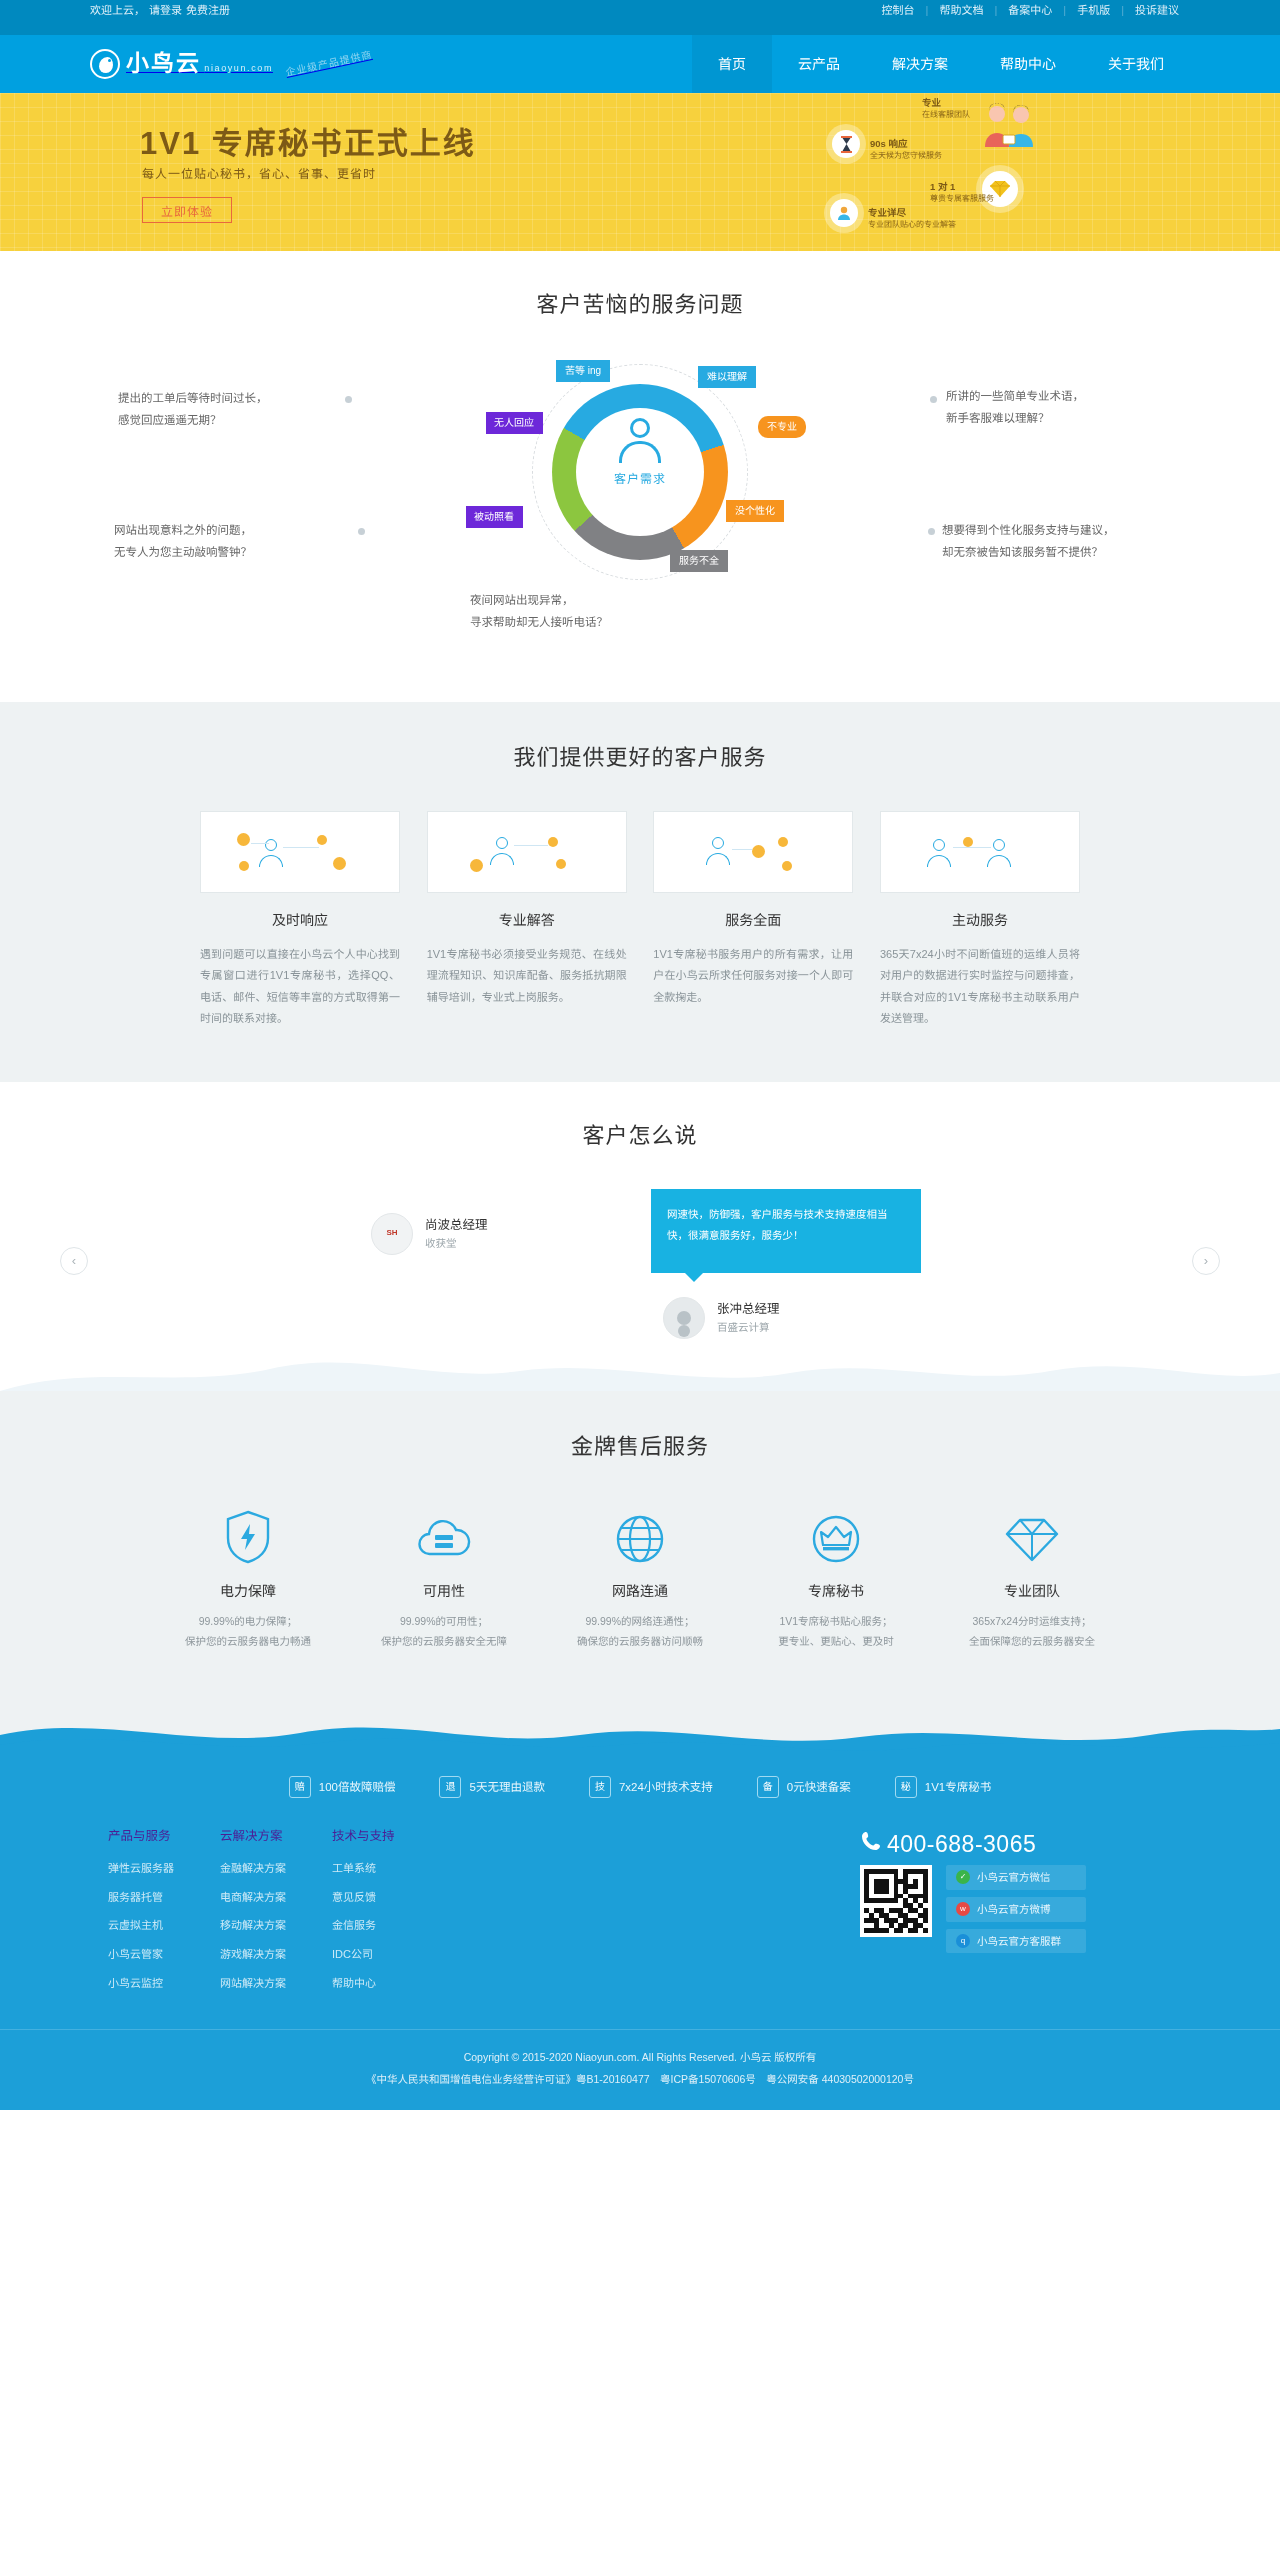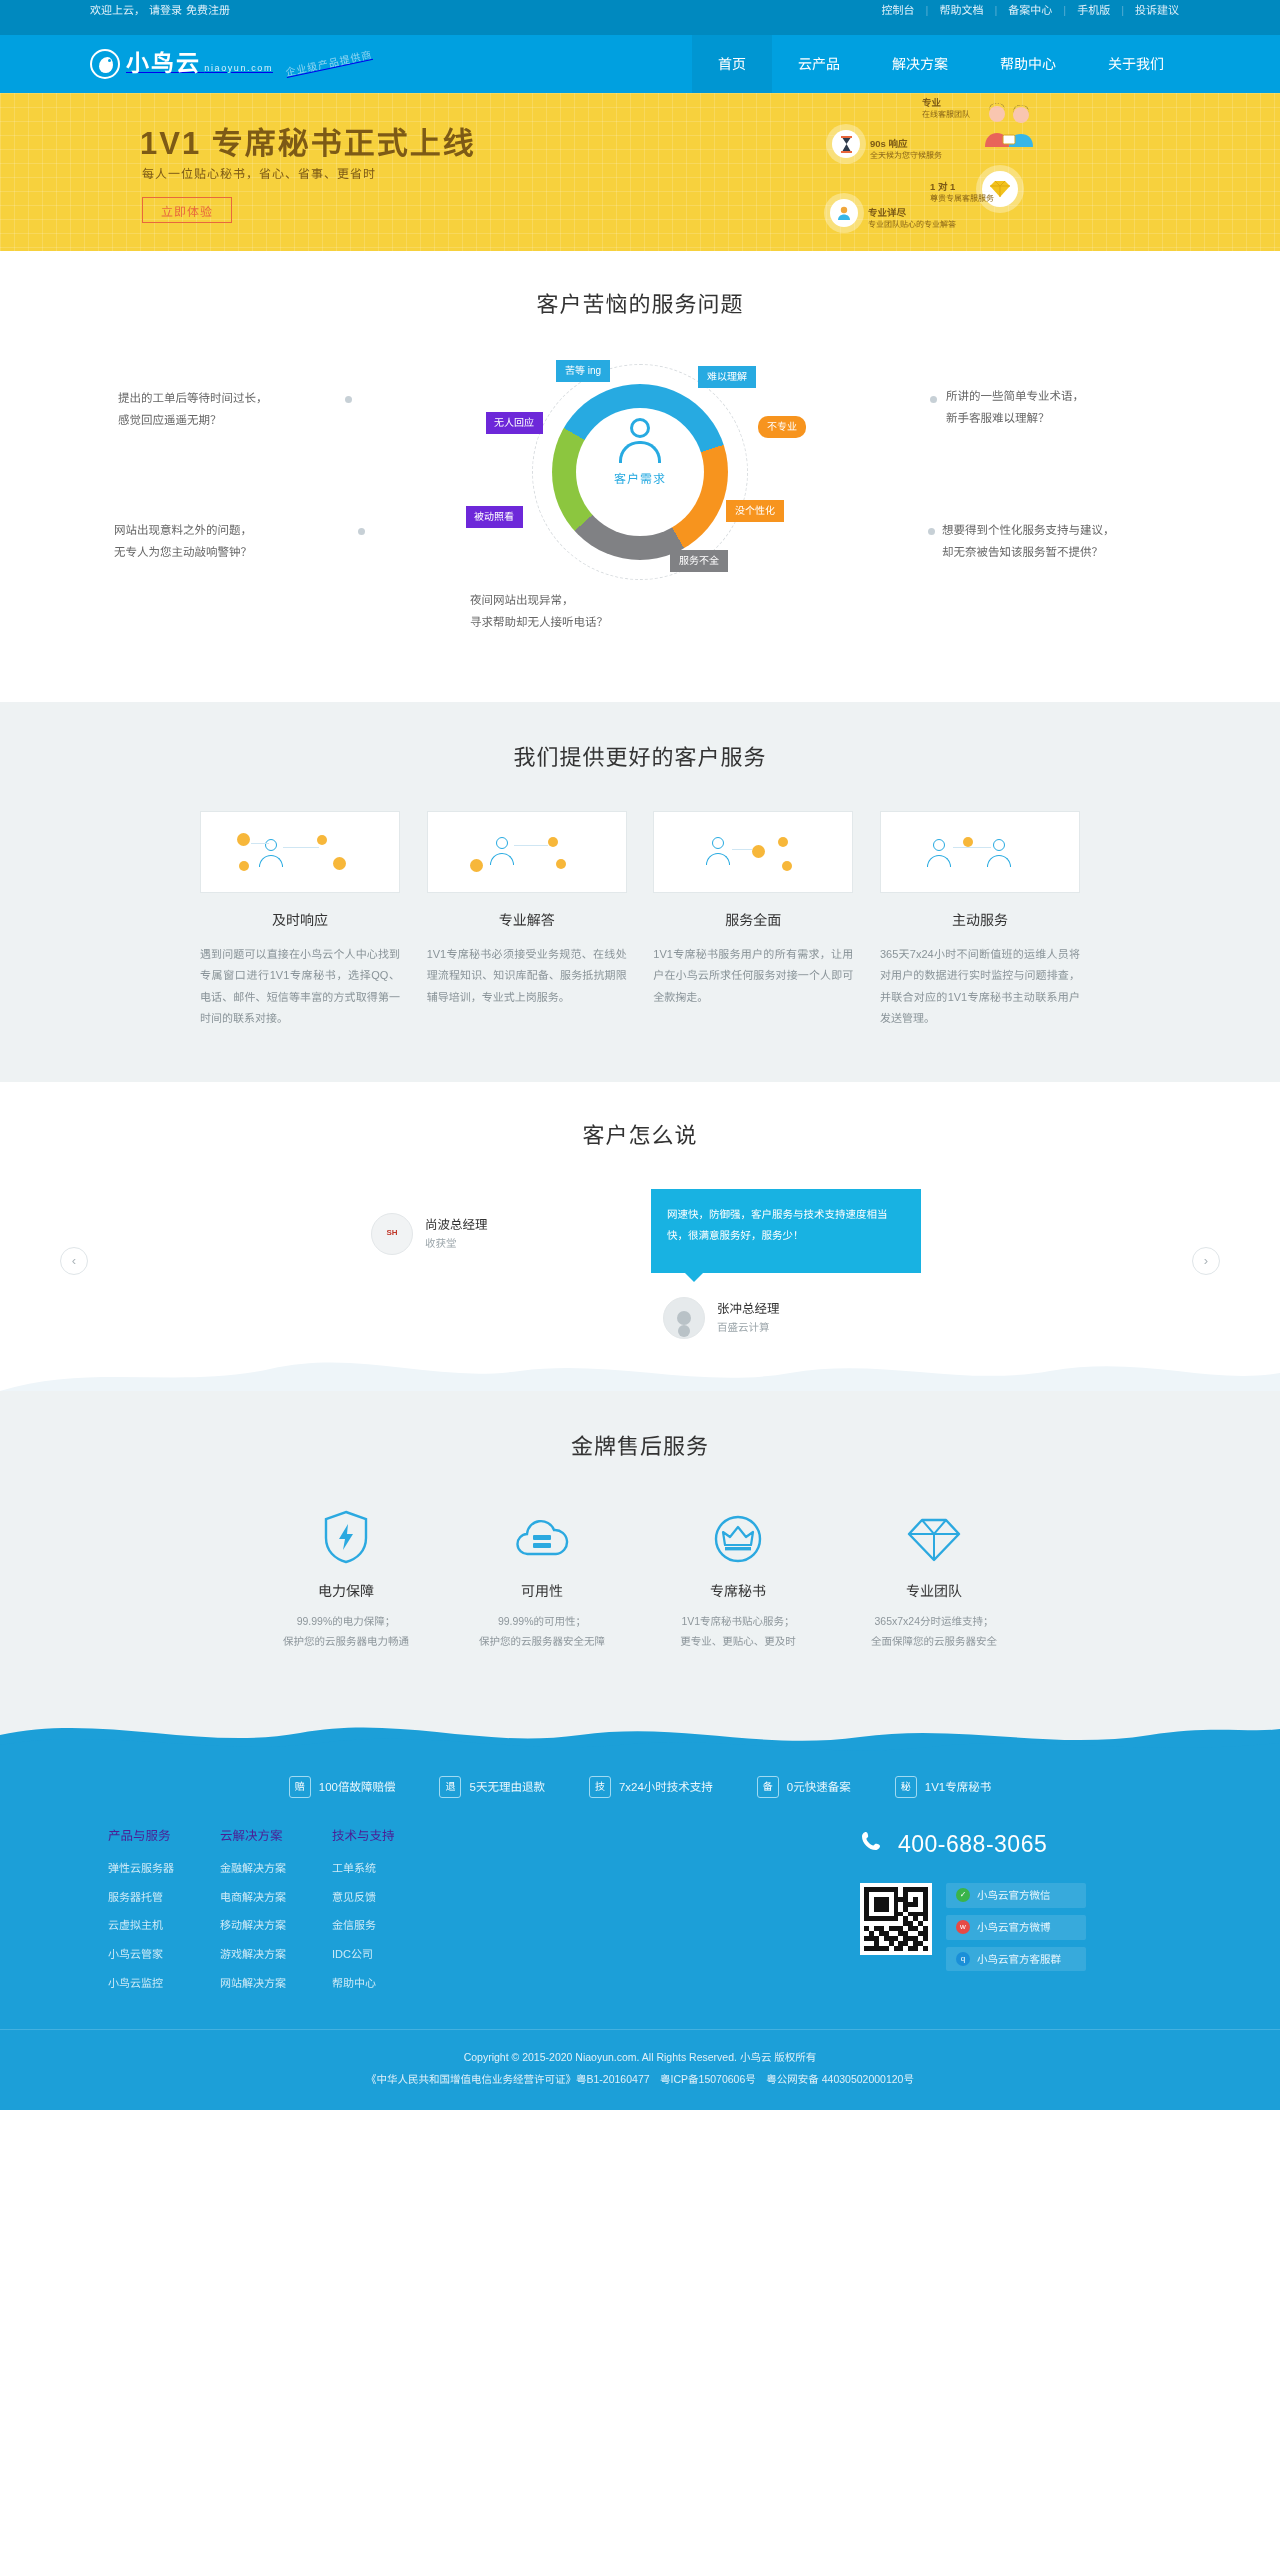--- a/index.html
+++ b/index.html
@@ -243,21 +243,21 @@
     width:22px; height:22px; border:1px solid #9fdaf2; border-radius:3px;
     display:flex; align-items:center; justify-content:center; font-size:10px;
     color:#fff; flex:0 0 auto;
   }
   .foot-main { display:flex; padding:6px 0 26px; }
   .foot-cols { display:flex; flex:1; padding-left:18px; }
   .foot-col { width:112px; }
   .foot-col h4 { font-size:12.5px; font-weight:normal; color:#4c1d95; margin-bottom:14px; }
   .foot-col a { display:block; font-size:11px; color:#cdeaf7; text-decoration:none; margin-bottom:11px; }
   .foot-right { width:330px; padding-right:6px; }
-  .phone { display:flex; align-items:center; gap:16px; margin-bottom:20px; }
+  .phone { display:flex; align-items:center; gap:5px; margin-bottom:2px; }
   .phone-num { font-size:23px; color:#fff; letter-spacing:.5px; }
   .qr-row { display:flex; gap:14px; align-items:flex-start; }
   .qr {
     width:72px; height:72px; background:#fff; padding:4px; flex:0 0 auto;
   }
   .qr-grid { width:100%; height:100%; display:grid; grid-template-columns:repeat(13,1fr); grid-template-rows:repeat(13,1fr); }
   .qr-grid i { background:transparent; }
   .qr-grid i.on { background:#111; }
   .qr-links { display:flex; flex-direction:column; gap:7px; }
   .qr-link {
@@ -531,20 +531,31 @@
         <svg width="56" height="48" viewBox="0 0 56 48">
             <path d="M14 38a10 10 0 01-1-20 14 14 0 0127-4 10 10 0 012 24z" fill="none" stroke="#2ba9e0" stroke-width="2.4"></path>
             <rect x="19" y="19" width="18" height="5" rx="1" fill="#2ba9e0"></rect>
             <rect x="19" y="27" width="18" height="5" rx="1" fill="#2ba9e0"></rect>
           </svg>
       </div>
       <div class="gold-name">可用性</div>
       <div class="gold-desc">99.99%的可用性；<br>保护您的云服务器安全无障</div>
     </div>
 
+    <div class="gold-item">
+      <div class="gold-ico">
+        <svg width="50" height="50" viewBox="0 0 50 50">
+            <circle cx="25" cy="25" r="22" fill="none" stroke="#2ba9e0" stroke-width="2.4"></circle>
+            <ellipse cx="25" cy="25" rx="10" ry="22" fill="none" stroke="#2ba9e0" stroke-width="2.2"></ellipse>
+            <path d="M3 25h44M7 14h36M7 36h36" stroke="#2ba9e0" stroke-width="2.2" fill="none"></path>
+          </svg>
+      </div>
+      <div class="gold-name">网路连通</div>
+      <div class="gold-desc">99.99%的网络连通性；<br>确保您的云服务器访问顺畅</div>
+    </div>
 
     <div class="gold-item">
       <div class="gold-ico">
         <svg width="52" height="50" viewBox="0 0 52 50">
             <circle cx="26" cy="25" r="22" fill="none" stroke="#2ba9e0" stroke-width="2.4"></circle>
             <path d="M13 31l-2-13 7 5 8-10 8 10 7-5-2 13z" fill="none" stroke="#2ba9e0" stroke-width="2.2" stroke-linejoin="round"></path>
             <rect x="13" y="33" width="26" height="3.4" fill="#2ba9e0"></rect>
           </svg>
       </div>
       <div class="gold-name">专席秘书</div>

